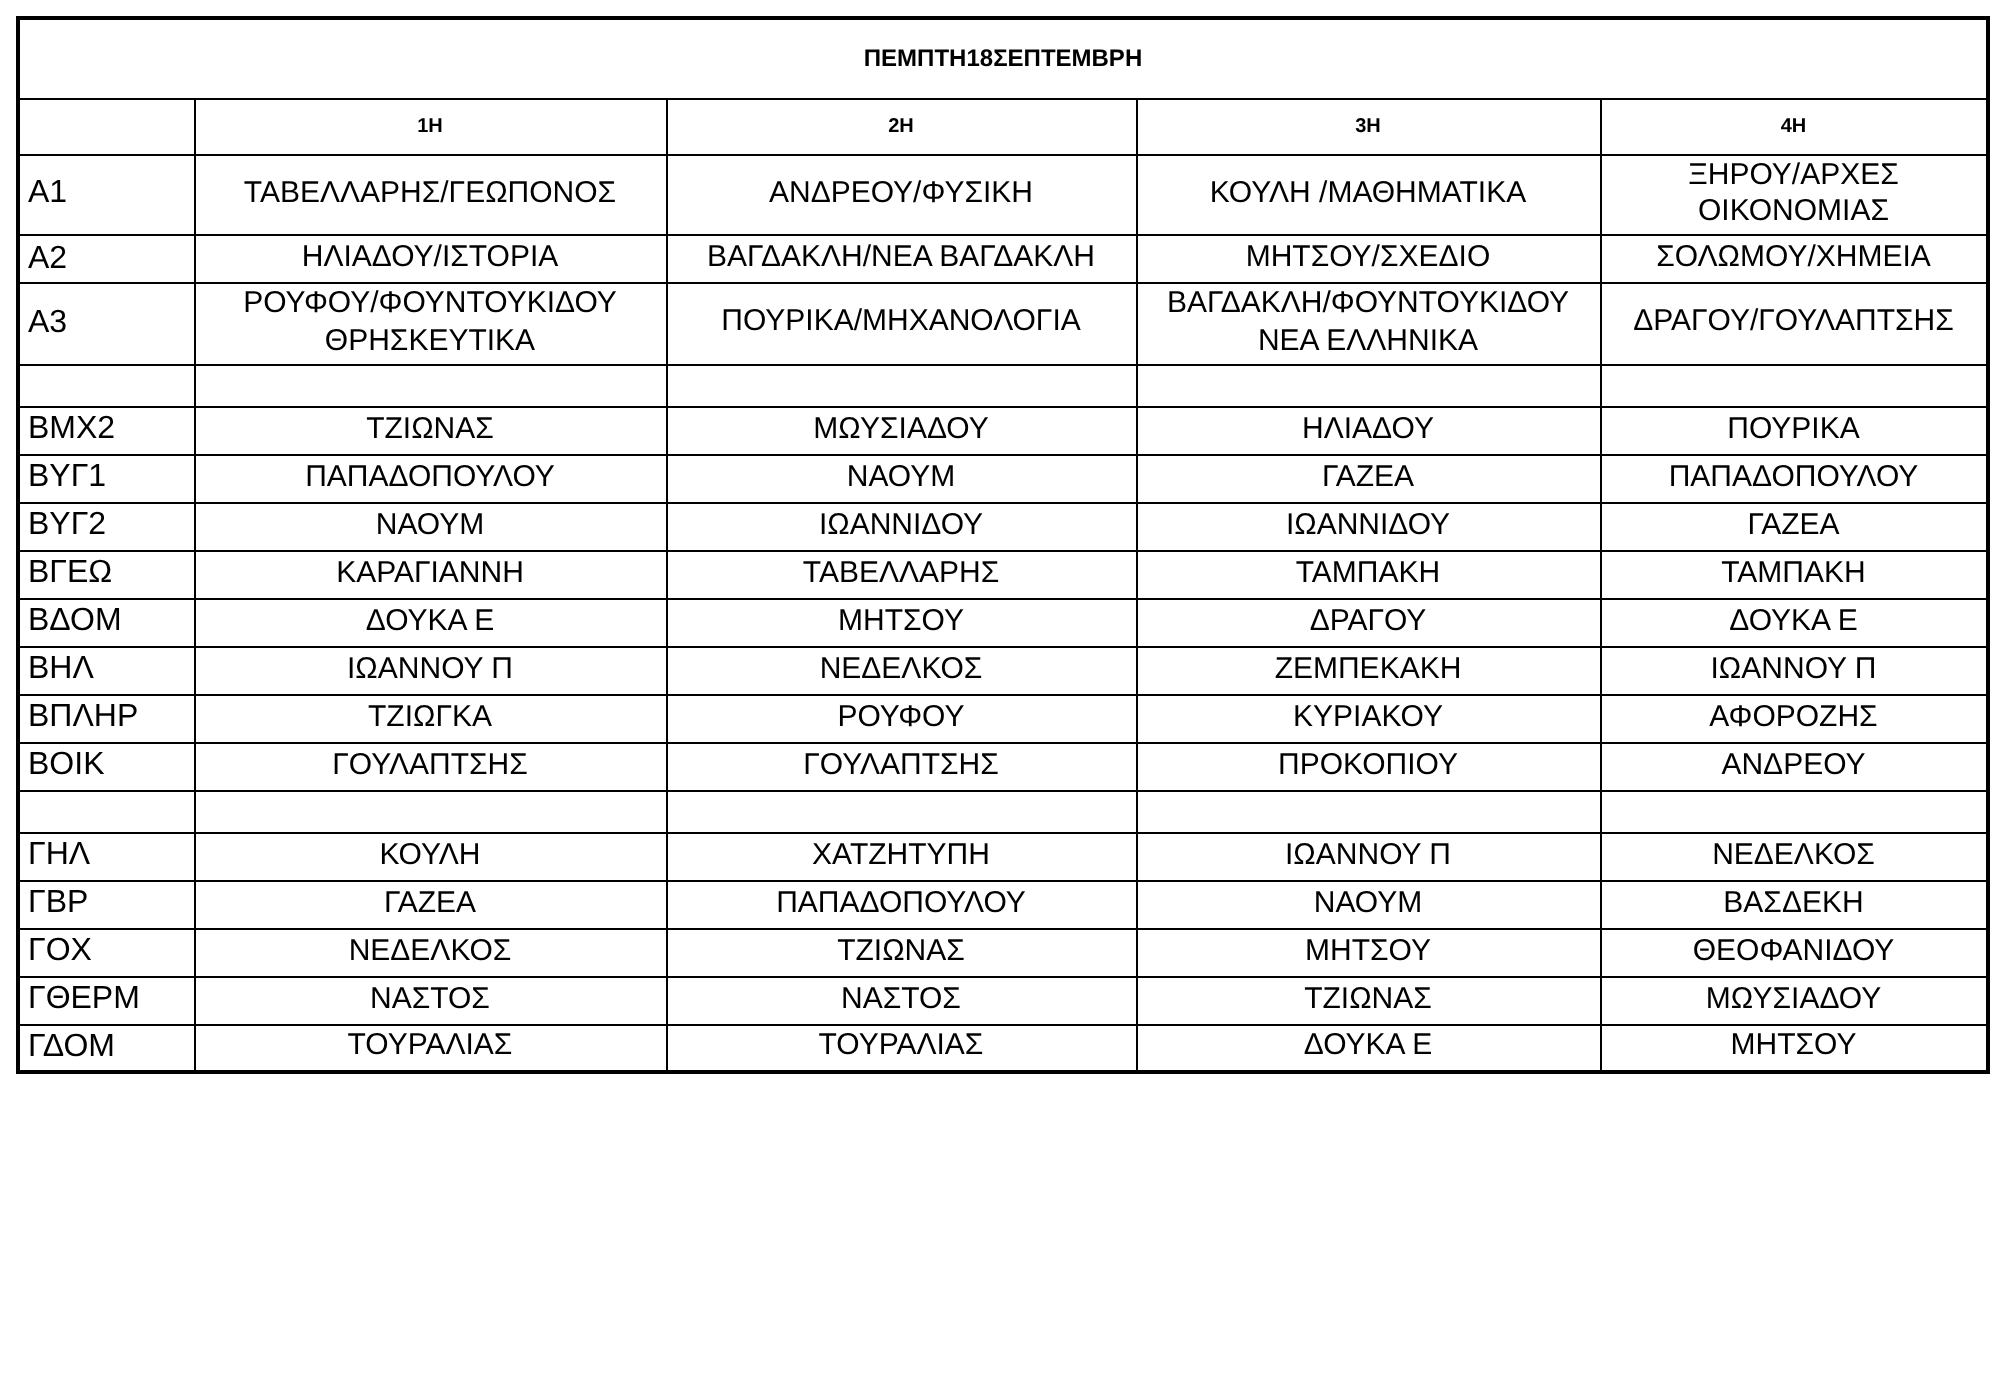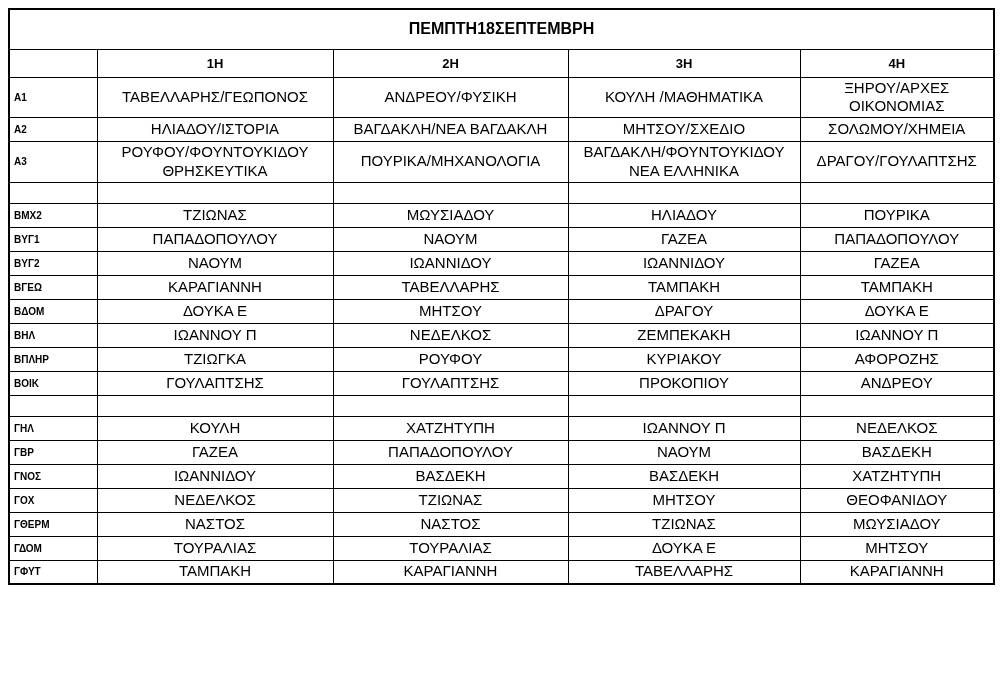--- a/index.html
+++ b/index.html
@@ -26,34 +26,34 @@
     border: 1px solid #000000;
     padding: 1px 4px;
     box-sizing: border-box;
     overflow: hidden;
   }
   .title-row td {
     height: 40px;
     text-align: center;
     vertical-align: middle;
     font-weight: bold;
-    font-size: 16px;
+    font-size: 12px;
   }
   .header-row td {
     height: 28px;
     text-align: center;
     vertical-align: middle;
     font-weight: bold;
-    font-size: 13px;
+    font-size: 10px;
   }
   tr.data-row { height: 24px; }
   tr.spacer-row { height: 21px; }
   td.row-label {
-    font-weight: bold;
-    font-size: 10px;
+    font-weight: normal;
+    font-size: 16px;
     text-align: left;
     vertical-align: middle;
     padding-left: 7px;
   }
   td.cell {
     font-size: 15px;
     text-align: center;
     vertical-align: middle;
     white-space: pre-line;
     line-height: 1.25;
@@ -185,49 +185,35 @@
           <td class="cell">ΝΕΔΕΛΚΟΣ</td>
         </tr>
         <tr class="data-row">
           <td class="row-label">ΓΒΡ</td>
           <td class="cell">ΓΑΖΕΑ</td>
           <td class="cell">ΠΑΠΑΔΟΠΟΥΛΟΥ</td>
           <td class="cell">ΝΑΟΥΜ</td>
           <td class="cell">ΒΑΣΔΕΚΗ</td>
         </tr>
         <tr class="data-row">
-          <td class="row-label">ΓΝΟΣ</td>
-          <td class="cell">ΙΩΑΝΝΙΔΟΥ</td>
-          <td class="cell">ΒΑΣΔΕΚΗ</td>
-          <td class="cell">ΒΑΣΔΕΚΗ</td>
-          <td class="cell">ΧΑΤΖΗΤΥΠΗ</td>
-        </tr>
-        <tr class="data-row">
           <td class="row-label">ΓΟΧ</td>
           <td class="cell">ΝΕΔΕΛΚΟΣ</td>
           <td class="cell">ΤΖΙΩΝΑΣ</td>
           <td class="cell">ΜΗΤΣΟΥ</td>
           <td class="cell">ΘΕΟΦΑΝΙΔΟΥ</td>
         </tr>
         <tr class="data-row">
           <td class="row-label">ΓΘΕΡΜ</td>
           <td class="cell">ΝΑΣΤΟΣ</td>
           <td class="cell">ΝΑΣΤΟΣ</td>
           <td class="cell">ΤΖΙΩΝΑΣ</td>
           <td class="cell">ΜΩΥΣΙΑΔΟΥ</td>
         </tr>
         <tr class="data-row">
           <td class="row-label">ΓΔΟΜ</td>
           <td class="cell">ΤΟΥΡΑΛΙΑΣ</td>
           <td class="cell">ΤΟΥΡΑΛΙΑΣ</td>
           <td class="cell">ΔΟΥΚΑ Ε</td>
           <td class="cell">ΜΗΤΣΟΥ</td>
         </tr>
-        <tr class="data-row">
-          <td class="row-label">ΓΦΥΤ</td>
-          <td class="cell">ΤΑΜΠΑΚΗ</td>
-          <td class="cell">ΚΑΡΑΓΙΑΝΝΗ</td>
-          <td class="cell">ΤΑΒΕΛΛΑΡΗΣ</td>
-          <td class="cell">ΚΑΡΑΓΙΑΝΝΗ</td>
-        </tr>
       </tbody>
   </table>
 </div>
 
 </body></html>

